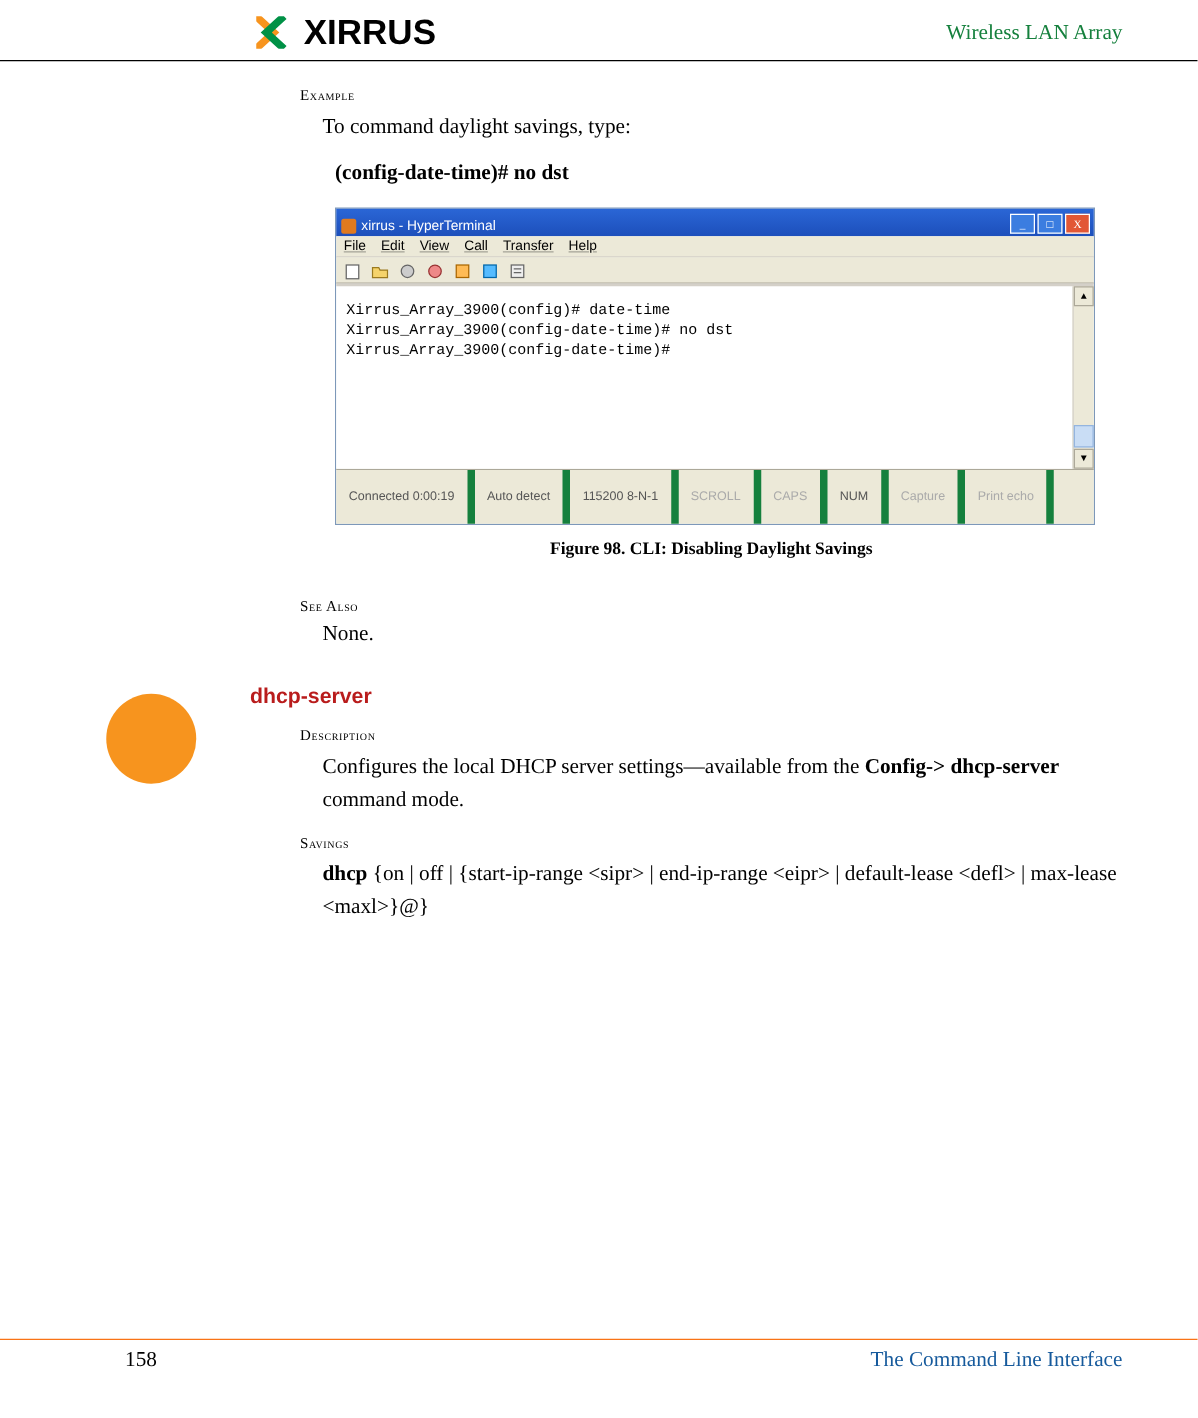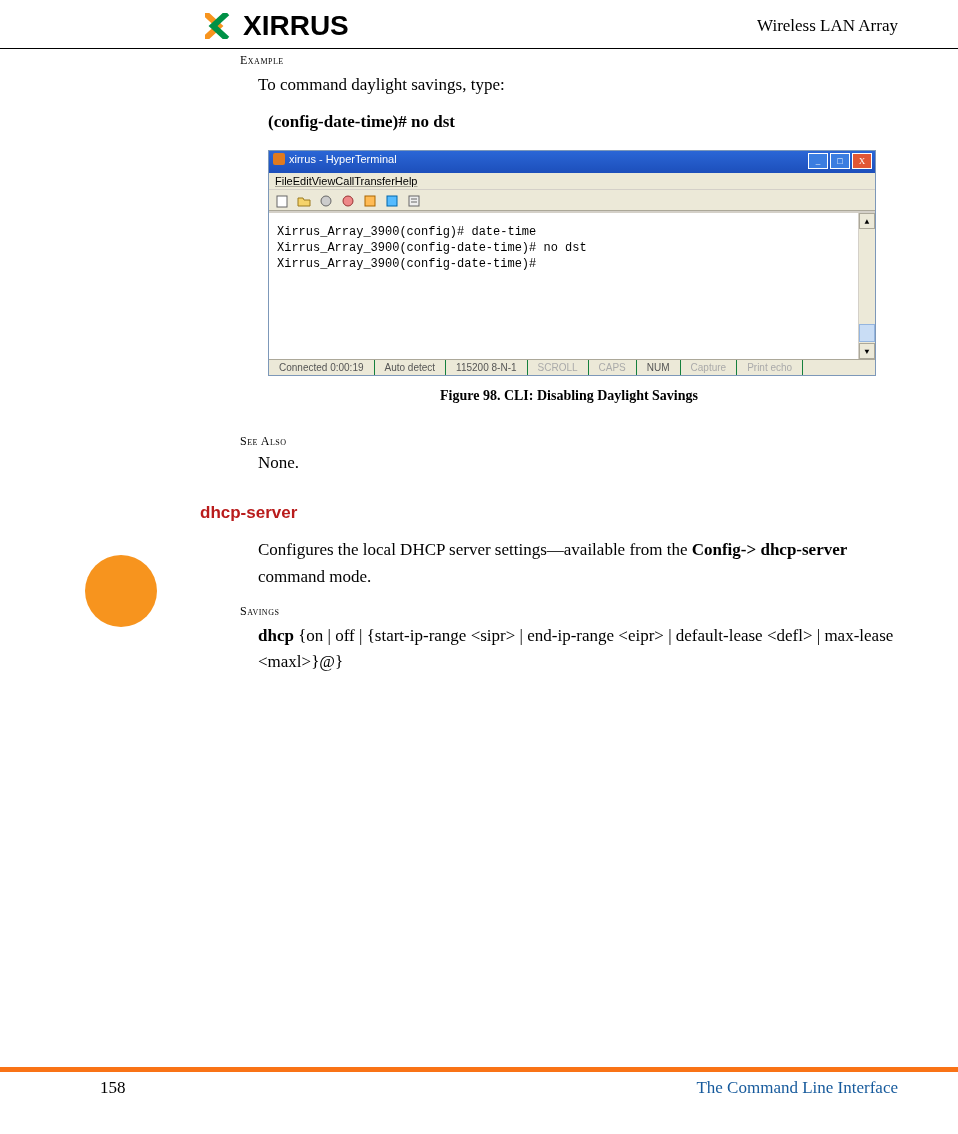--- a/index.html
+++ b/index.html
@@ -15,40 +15,40 @@
     position: relative;
     box-sizing: border-box;
     padding: 10px 0 0 0;
   }
   .header {
     display: flex;
     justify-content: space-between;
     align-items: center;
     padding: 0 60px 6px 205px;
     border-bottom: 1px solid #000;
-    margin-bottom: 4px;
+    margin-bottom: 20px;
   }
   .logo {
     display: flex;
     align-items: center;
     gap: 2px;
   }
   .logo-mark {
     display: inline-flex;
     align-items: center;
   }
   .logo-text {
     font-family: Arial, Helvetica, sans-serif;
     font-weight: 900;
     font-size: 28px;
     letter-spacing: 0px;
     color: #000;
   }
   .header-right {
-    color: #000000;
+    color: #15803d;
     font-size: 17px;
     font-family: Georgia, serif;
   }
   .content {
     padding-left: 240px;
     padding-right: 60px;
   }
   .small-caps {
     font-variant: small-caps;
     font-family: Georgia, serif;
@@ -72,21 +72,21 @@
     border: 1px solid #7d98b9;
     width: 606px;
     background: #fff;
   }
   .term-title {
     background: linear-gradient(#2a66d6, #1d4fbb);
     color: #fff;
     font-family: Tahoma, Arial, sans-serif;
     font-size: 11px;
     display: flex;
-    align-items: flex-start;
+    align-items: flex-end;
     justify-content: space-between;
     padding: 2px 3px 2px 4px;
     height: 18px;
   }
   .term-title-left {
     display: flex;
     align-items: center;
     gap: 4px;
   }
   .term-title-icon {
@@ -96,20 +96,21 @@
   .tc { width: 18px; height: 14px; font-size: 9px; font-family: Tahoma; display:flex;align-items:center;justify-content:center; border:1px solid #fff; }
   .tc-min { background:#3b7de0; color:#fff; }
   .tc-max { background:#3b7de0; color:#fff; }
   .tc-close { background:#e25735; color:#fff; }
   .term-menu {
     background:#ece9d8;
     font-family: Tahoma, Arial, sans-serif;
     font-size: 11px;
     padding: 2px 6px;
     display:flex;
+    gap: 12px;
     border-bottom:1px solid #d4d0c8;
   }
   .term-menu span { text-decoration: underline; text-decoration-color: rgba(0,0,0,0.3); text-underline-offset:1px; }
   .term-toolbar {
     background:#ece9d8;
     padding: 3px 6px;
     display:flex;
     gap:8px;
     align-items:center;
     border-bottom:1px solid #aca899;
@@ -133,22 +134,22 @@
   .term-scroll .thumb { width:14px;height:16px;background:#c9ddf5;border:1px solid #94b5df;margin-bottom:1px;}
   .term-status {
     background:#ece9d8;
     font-family: Tahoma, Arial, sans-serif;
     font-size: 10px;
     display:flex;
     border-top:1px solid #aca899;
     color:#555;
   }
   .term-status .cell {
-    padding: 2px 10px;
-    border-right: 1px solid #15803d;
+    padding: 16px 10px;
+    border-right: 6px solid #15803d;
     text-align: right;
   }
   .term-status .cell.dim { color:#aaa; }
   .figure-caption {
     text-align:center;
     font-family: Georgia, serif;
     font-weight: bold;
     font-size: 14px;
     margin: 10px 0 30px 0;
   }
@@ -166,21 +167,21 @@
     width: 72px;
     height: 72px;
     background:#F7941E;
     border-radius: 50%;
   }
   .footer {
     position:absolute;
     bottom: 36px;
     left:0; right:0;
     padding: 6px 60px 0 100px;
-    border-top: 5px solid #f97316;
+    border-top: 1px solid #f97316;
     display:flex;
     justify-content:space-between;
     font-size: 17px;
   }
   .footer-left { color:#000; font-family: Georgia, serif; }
   .footer-right { color:#165a9c; font-family: Georgia, serif; }
   .see-also-block { margin-top: 26px; }
   .seealso-body { margin-left:18px; margin-top:4px; }
 </style>
 </head>
@@ -279,20 +280,21 @@
 
     <div class="figure-caption">Figure 98. CLI: Disabling Daylight Savings</div>
 
     <div class="see-also-block">
       <div class="small-caps">See Also</div>
       <div class="seealso-body">None.</div>
     </div>
 
     <div class="section-title">dhcp-server</div>
 
+    <div class="small-caps">Description</div>
     <div class="body-text">
       <span>Configures the local DHCP server settings—available from the </span><b>Config-&gt; dhcp-server</b><span>  command mode.</span>
     </div>
 
     <div class="small-caps">Savings</div>
     <div class="body-text">
       <b>dhcp</b><span> {on | off | {start-ip-range &lt;sipr&gt; | end-ip-range &lt;eipr&gt; | default-lease &lt;defl&gt; | max-lease &lt;maxl&gt;}@}</span>
     </div>
 
   </div>

